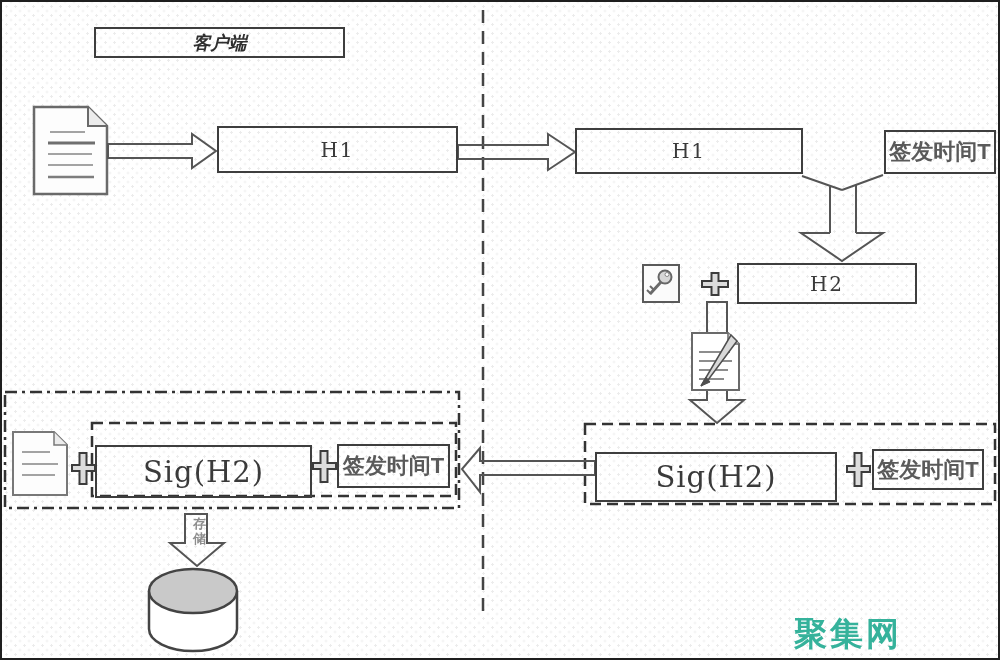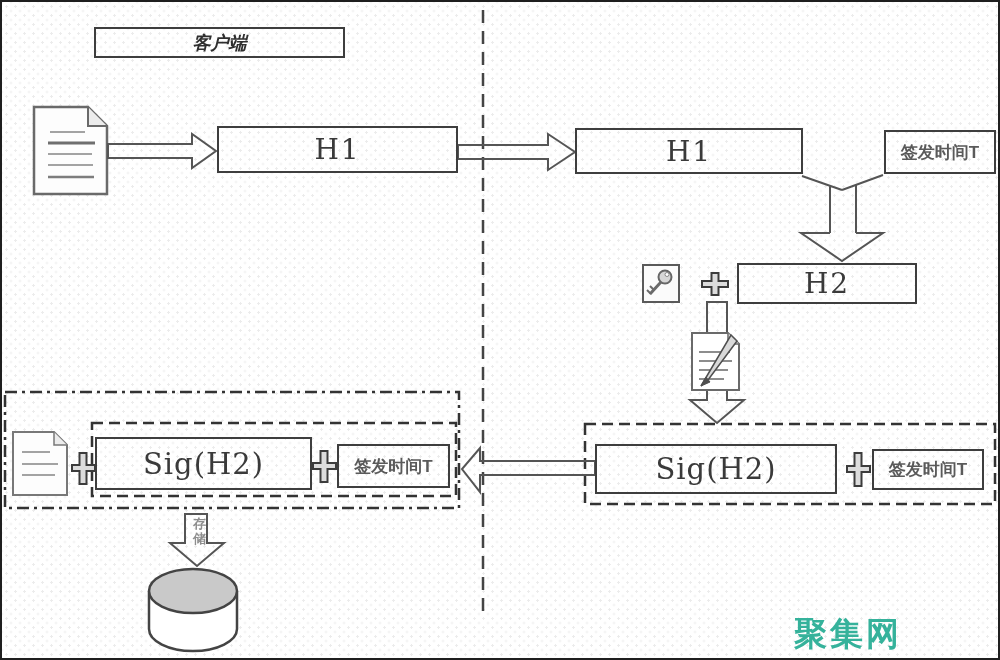--- a/index.html
+++ b/index.html
@@ -27,28 +27,28 @@
     z-index:2;
     color:#2e2e2e;
     background:transparent;
   }
   .title-box{
     font-weight:bold;font-style:italic;font-size:18px;color:#2f2f2f;
     border-width:2px;
   }
   .hash-box{
     font-family:"DejaVu Serif","Liberation Serif",serif;
-    font-size:28px;color:#3a3a3a;letter-spacing:2px;text-align:right;
+    font-size:20px;color:#3a3a3a;letter-spacing:2px;text-align:right;
   }
   .sig-box{
     font-family:"DejaVu Serif","Liberation Serif",serif;
-    font-size:29px;color:#3a3a3a;letter-spacing:1px;
+    font-size:29px;color:#3a3a3a;letter-spacing:1px;margin-top:8px;
   }
   .time-box{
-    font-weight:bold;font-size:17px;color:#5a5a5a;letter-spacing:0px;
+    font-weight:bold;font-size:22px;color:#5a5a5a;letter-spacing:0px;
     white-space:nowrap;
   }
   .store-label{
     position:absolute;z-index:2;
     width:16px;left:188px;top:514px;
     font-size:13px;line-height:15px;color:#8e8e8e;
     text-align:right;word-break:break-all;font-weight:bold;
   }
   .watermark{
     position:absolute;z-index:2;

